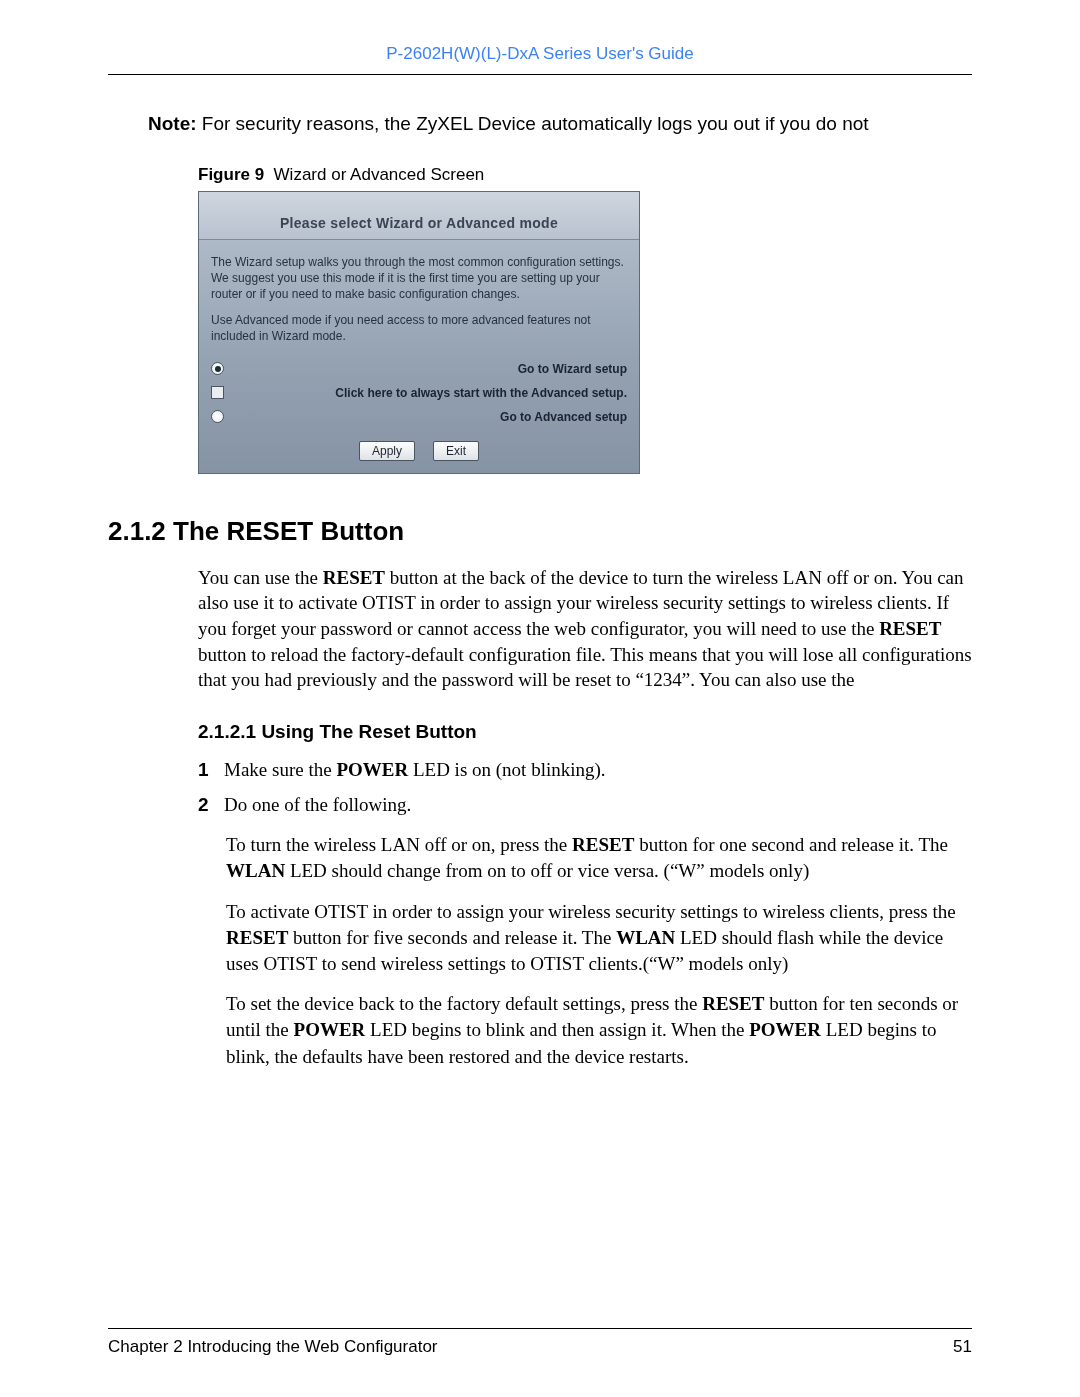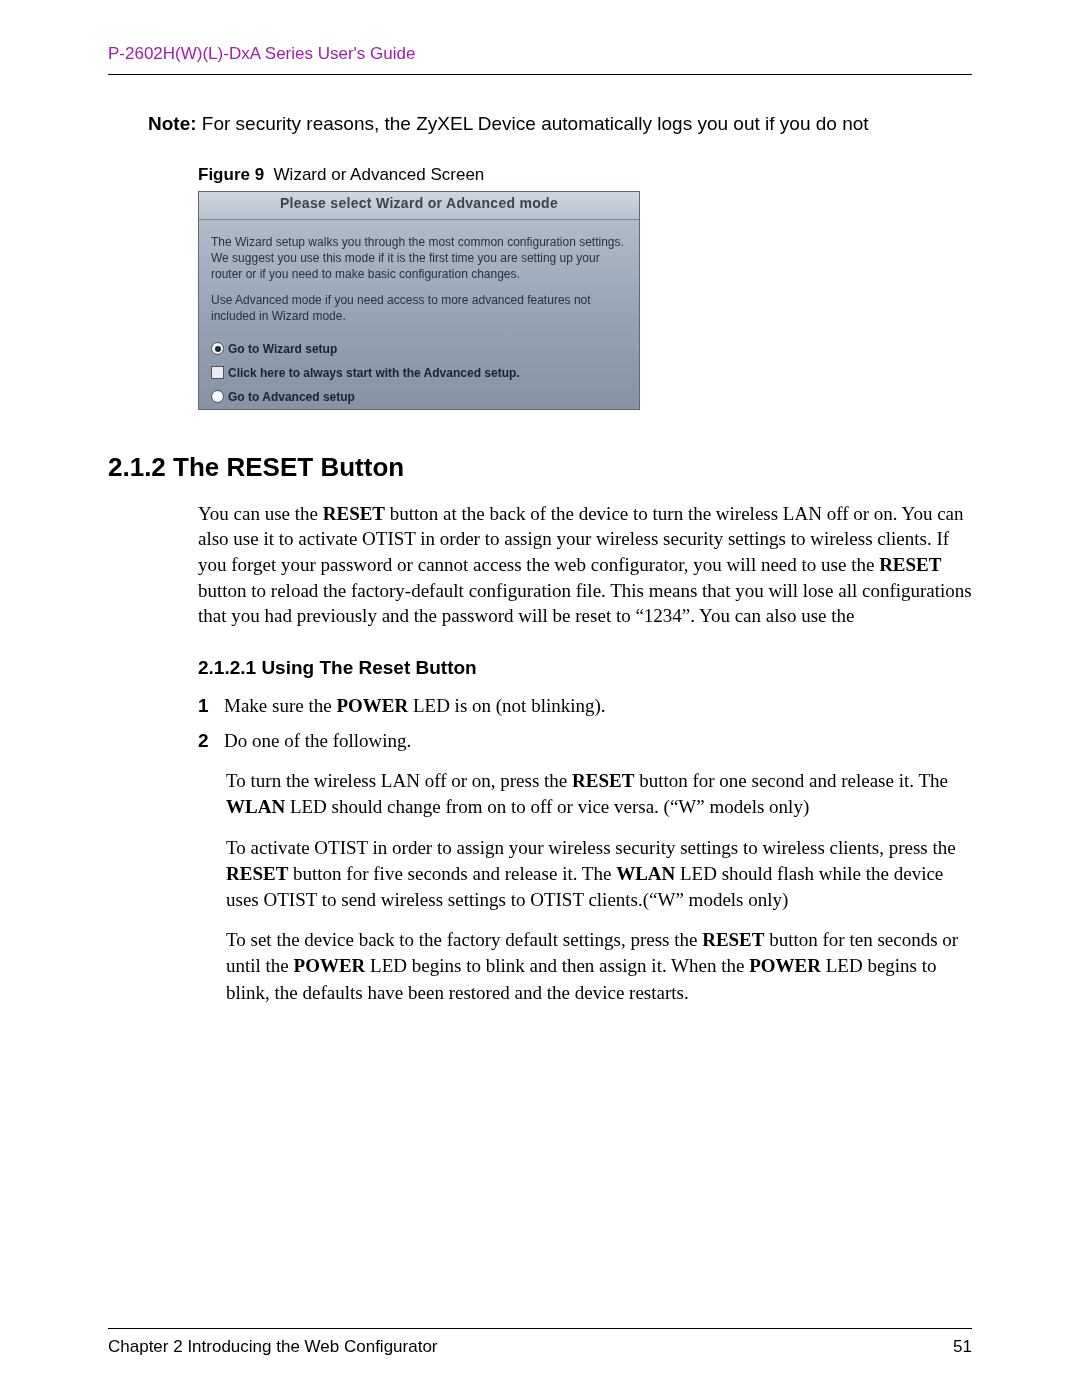--- a/index.html
+++ b/index.html
@@ -13,22 +13,22 @@
   .page {
     box-sizing: border-box;
     width: 1080px;
     height: 1397px;
     padding: 44px 108px 40px 108px;
     position: relative;
   }
   .running-head {
     font-family: Arial, Helvetica, sans-serif;
     font-size: 17px;
-    text-align: left;
-    color: #a21caf;
+    text-align: center;
+    color: #3b82f6;
     padding-bottom: 8px;
   }
   .rule-top {
     border-top: 1.5px solid #000;
     margin-top: 2px;
     margin-bottom: 36px;
   }
   .note-block {
     font-family: Arial, Helvetica, sans-serif;
     font-size: 19px;
@@ -52,38 +52,39 @@
     border: 1px solid #5d6a78;
     font-family: Verdana, Arial, sans-serif;
     font-size: 12px;
     color: #1c2630;
     background: linear-gradient(#b9c3cf, #94a2b2 60%, #8593a4);
   }
   .dlg-title {
     text-align: center;
     font-weight: bold;
     color: #3a4552;
-    padding: 3px 6px 8px;
+    padding: 23px 6px 8px;
     border-bottom: 1px solid #7c8a99;
     background: linear-gradient(#cfd6df, #b8c2ce);
     font-size: 14px;
     letter-spacing: .3px;
   }
   .dlg-body {
     padding: 10px 12px 2px 12px;
     line-height: 1.35;
   }
   .dlg-body p { margin: 4px 0 10px 0; color:#263240;}
   .opt-row {
     display: flex;
     align-items: center;
-    gap: 4px;
+    gap: 16px;
     padding: 5px 12px;
     font-weight: bold;
     color: #1a2430;
+    justify-content: space-between;
   }
   .radio {
     width: 13px; height: 13px; border: 1px solid #4a5560; border-radius: 50%;
     background: radial-gradient(#fff,#e7ecf1);
     box-sizing: border-box;
     display:inline-flex; align-items:center; justify-content:center;
     flex: 0 0 auto;
   }
   .radio.sel::after{
     content:""; width:6px; height:6px; border-radius:50%; background:#1d2832;
@@ -184,20 +185,24 @@
       <span>Go to Wizard setup</span>
     </div>
     <div class="opt-row">
       <span class="check"></span>
       <span>Click here to always start with the Advanced setup.</span>
     </div>
     <div class="opt-row">
       <span class="radio"></span>
       <span>Go to Advanced setup</span>
     </div>
+    <div class="dlg-buttons">
+      <span class="winbtn">Apply</span>
+      <span class="winbtn">Exit</span>
+    </div>
   </div>
 
   <h2 class="sec">2.1.2  The RESET Button</h2>
 
   <p class="body">
     <span>You can use the </span><b>RESET</b><span> button at the back of the device to turn the wireless LAN off or on. You can also use it to activate OTIST in order to assign your wireless security settings to wireless clients. If you forget your password or cannot access the web configurator, you will need to use the </span><b>RESET</b><span> button to reload the factory-default configuration file. This means that you will lose all configurations that you had previously and the password will be reset to “1234”. You can also use the</span>
   </p>
 
   <h3 class="subsec">2.1.2.1  Using The Reset Button</h3>
 

